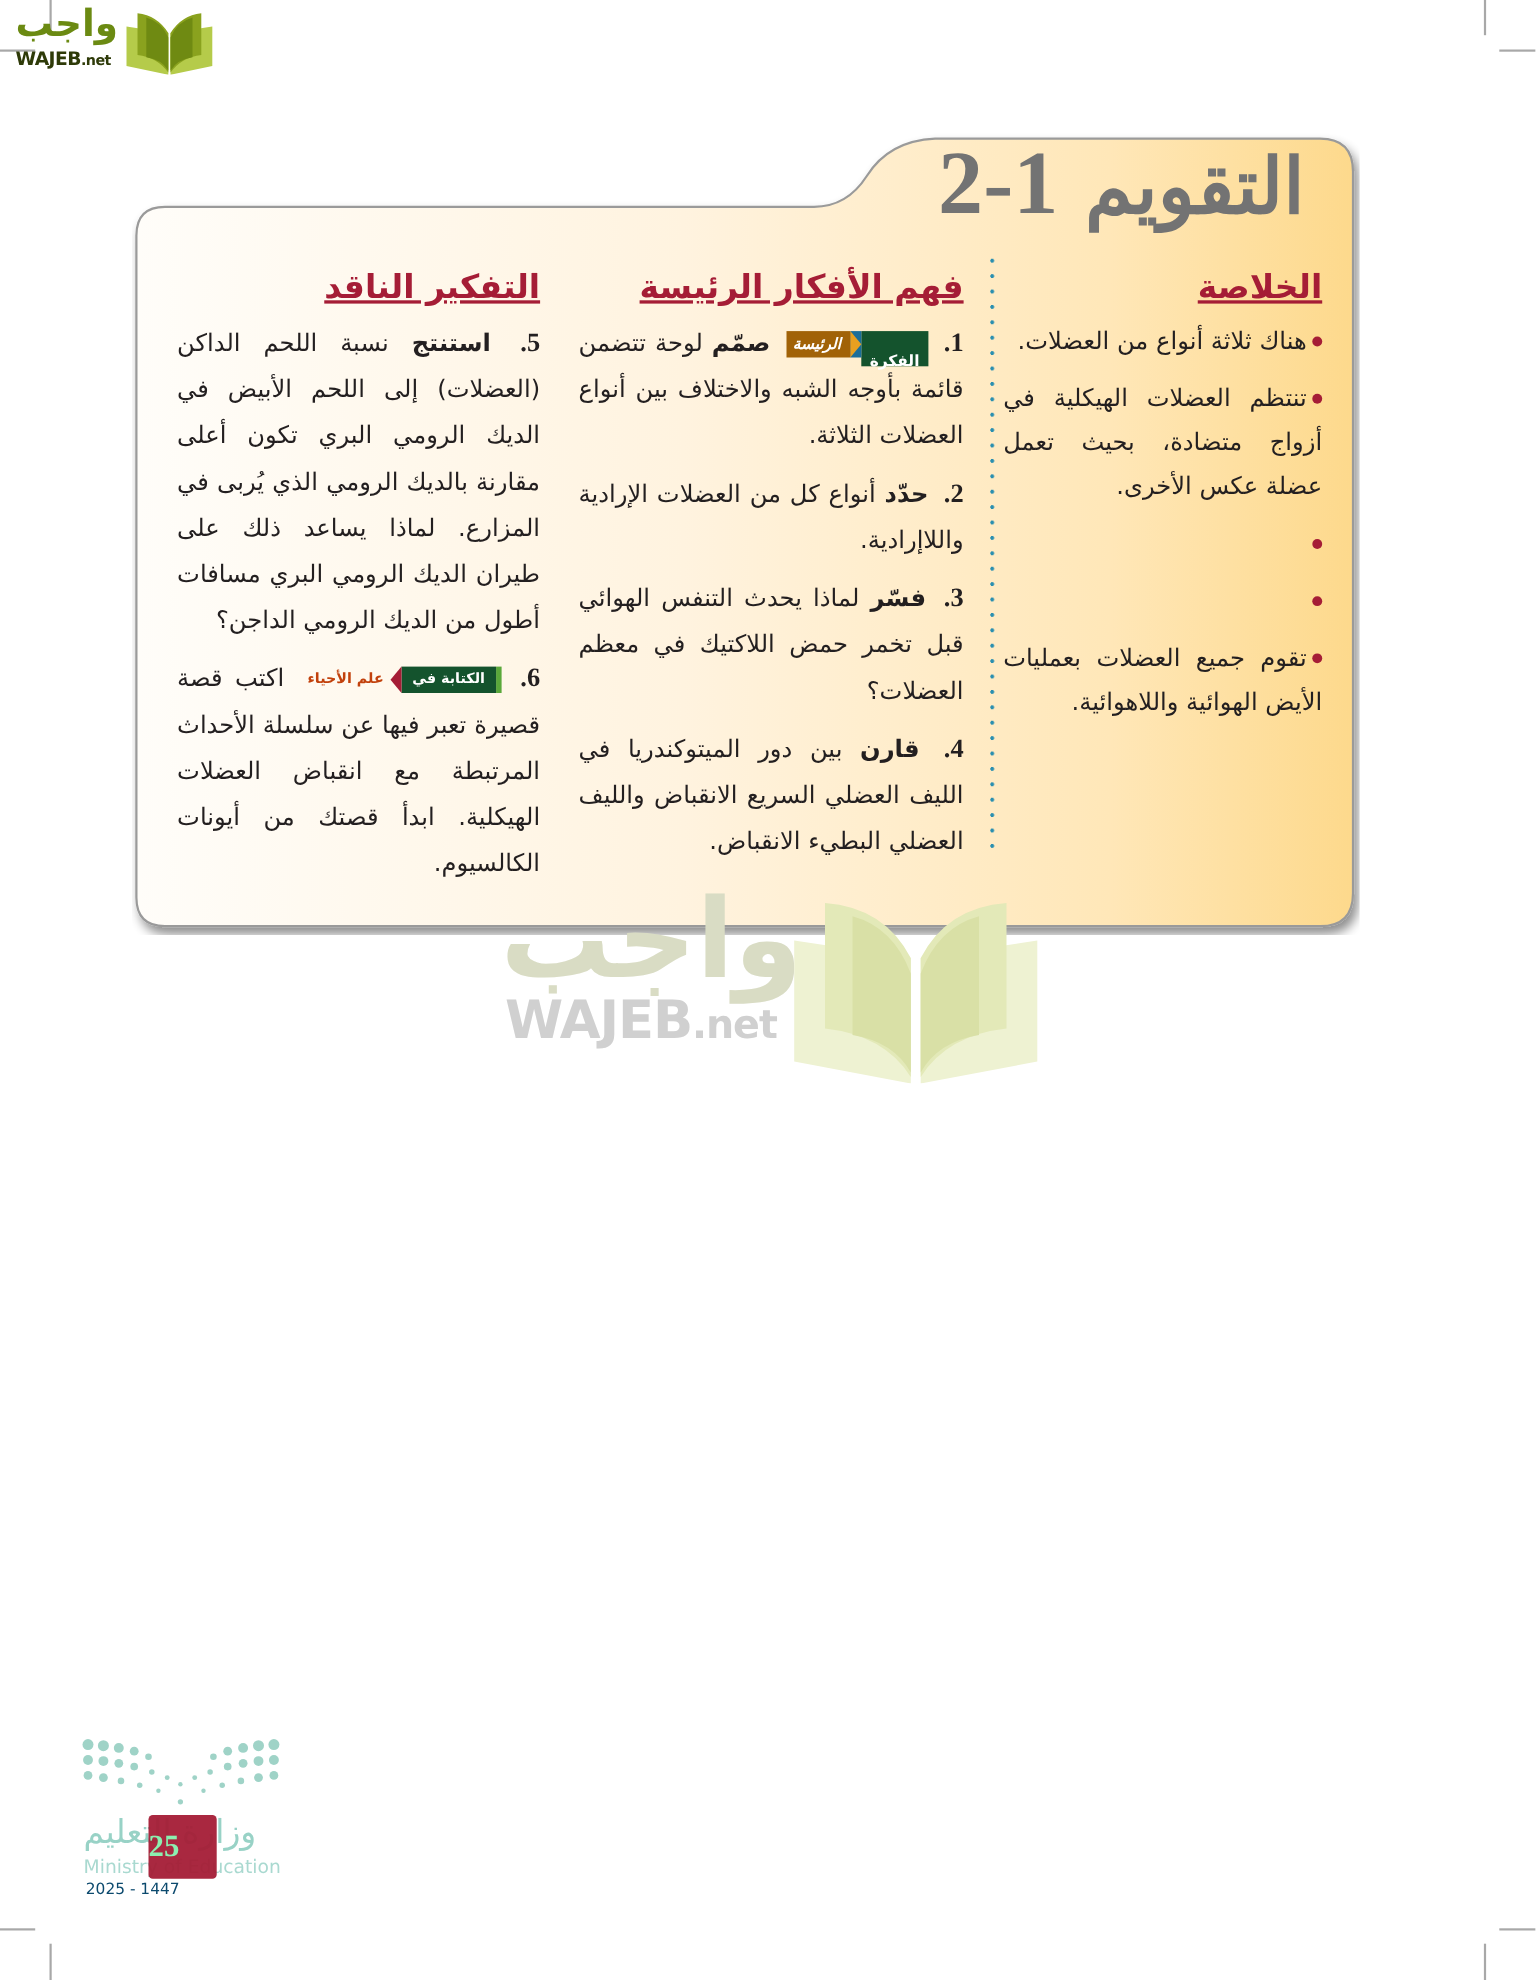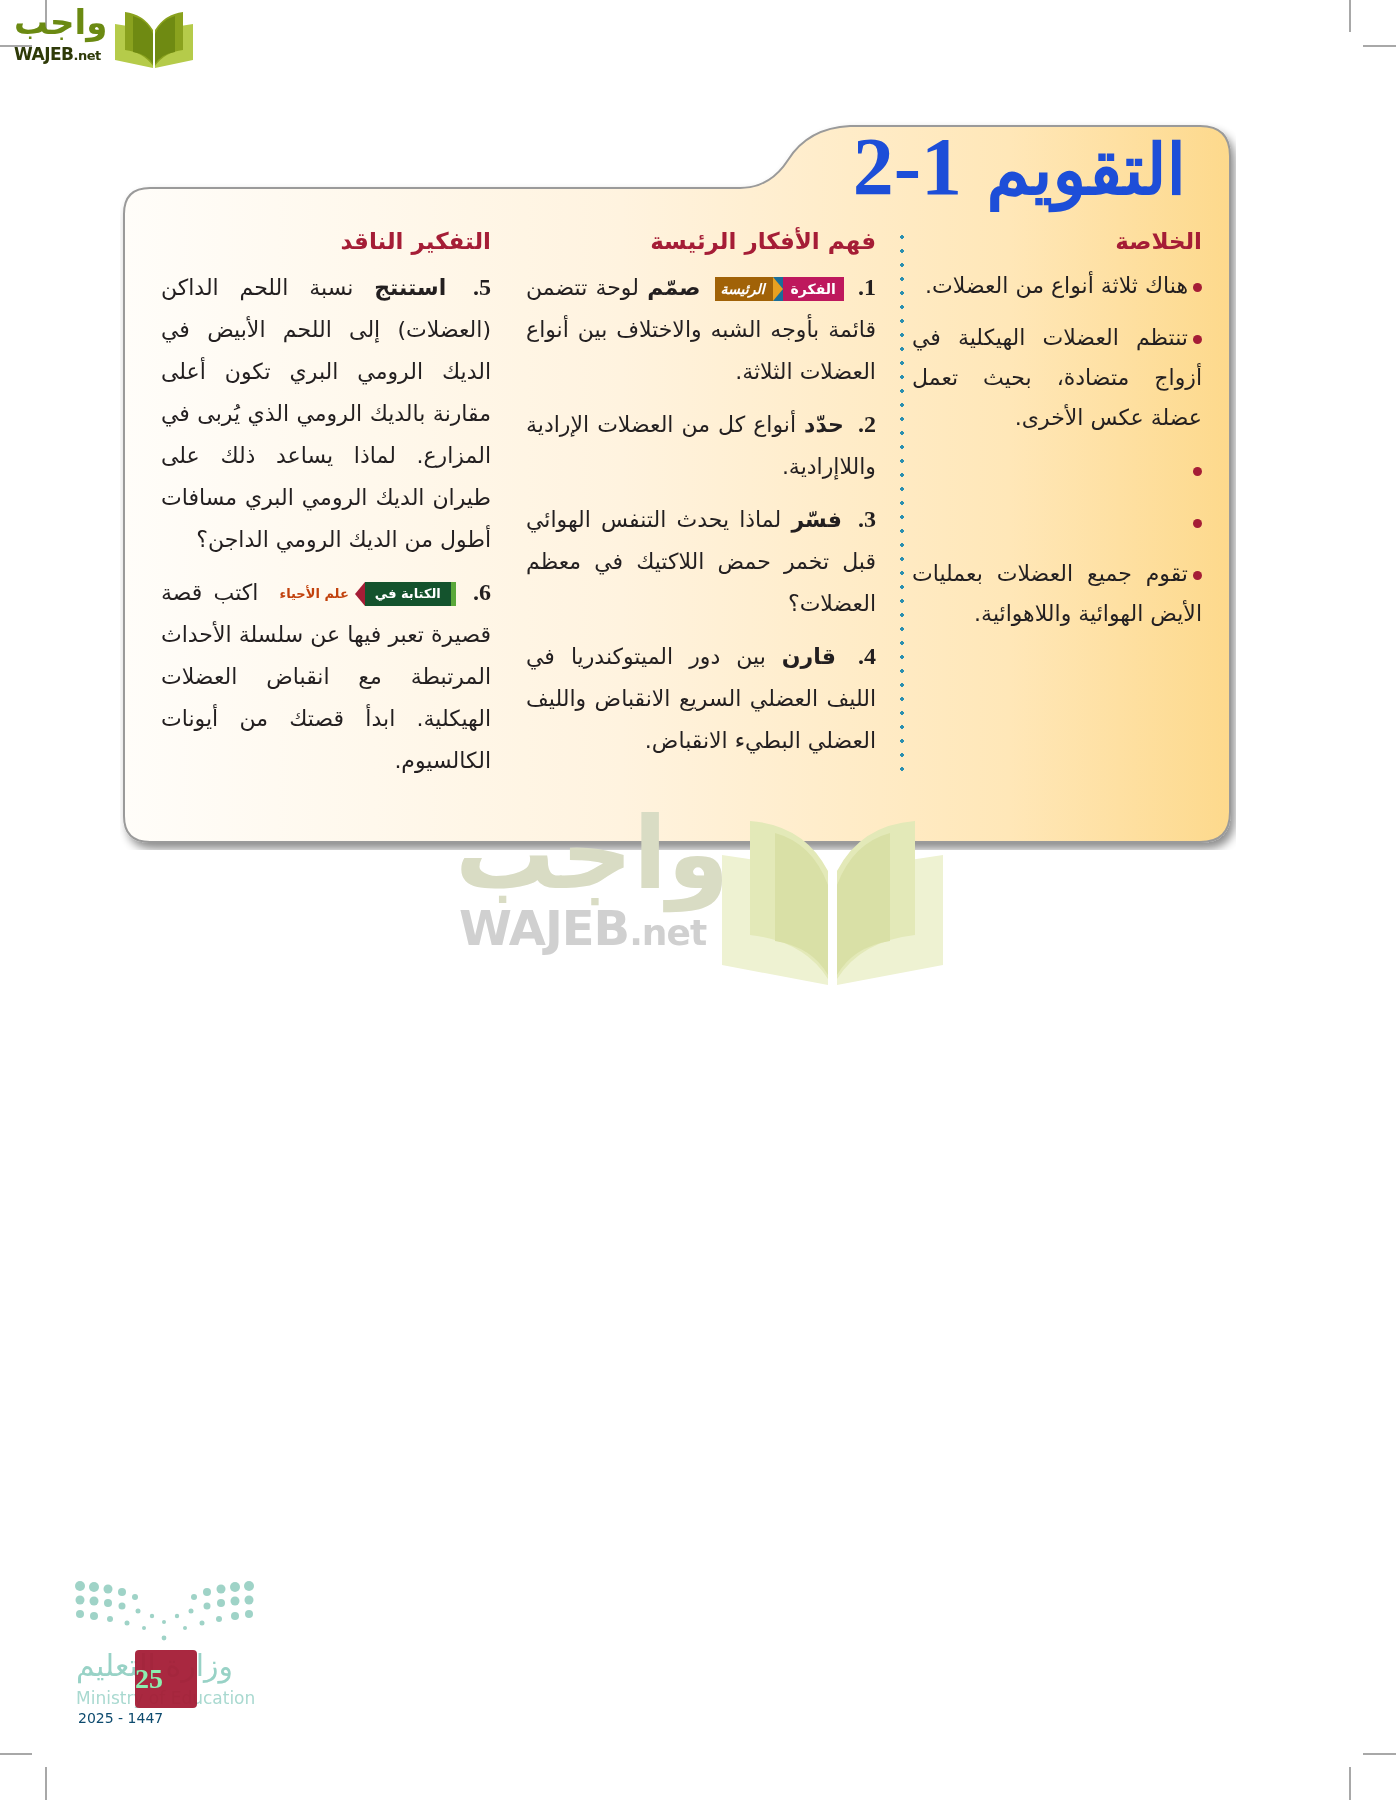--- a/index.html
+++ b/index.html
@@ -10,38 +10,38 @@
   
   .logo{position:absolute;left:8px;top:6px;width:185px;height:64px;}
   .logo-ar{position:absolute;left:6px;top:-4px;font-size:34px;font-weight:bold;color:#6b8a12;direction:rtl;}
   .logo-en{position:absolute;left:6px;top:38px;font-size:17px;font-weight:bold;color:#2e3a08;letter-spacing:-0.5px;}
   .logo-en small{font-size:13px;}
   .logo-book{position:absolute;left:105px;top:4px;width:82px;height:58px;}
   
   .card-wrap{position:absolute;left:120px;top:120px;width:1116px;height:730px;}
   .card-svg{position:absolute;left:0;top:0;}
   .title{position:absolute;right:50px;top:0px;font-family:"DejaVu Serif","Liberation Serif",serif;
-         font-size:70px;font-weight:bold;color:#1d4ed8;direction:rtl;white-space:nowrap;}
+         font-size:70px;font-weight:bold;color:#737373;direction:rtl;white-space:nowrap;}
   .title .num{font-family:"Liberation Serif","DejaVu Serif",serif;font-size:82px;}
   .col{position:absolute;direction:rtl;text-align:justify;}
-  .col-head{font-size:23px;font-weight:bold;color:#a51d36;margin:0 0 12px 0;}
+  .col-head{font-size:30px;font-weight:bold;color:#a51d36;margin:16px 0 12px 0;text-decoration:underline;}
   .summary{right:34px;top:108px;width:290px;}
   .summary ul{list-style:none;margin:0;padding:0;}
   .summary li{position:relative;font-size:22px;line-height:40px;padding-right:0;margin-bottom:12px;text-indent:0;}
   .bullet{display:inline-block;width:9px;height:9px;border-radius:50%;background:#a51d36;margin-left:5px;vertical-align:middle;}
   .dots{position:absolute;left:780px;top:110px;width:4px;height:550px;
         background-image:radial-gradient(circle,#2a8fb0 1.6px,transparent 1.8px);
         background-size:4px 14px;background-repeat:repeat-y;}
   .main-ideas{right:360px;top:108px;width:350px;}
   .critical{right:745px;top:108px;width:330px;}
   .q{font-size:22px;line-height:42px;margin-bottom:10px;}
   .qnum{font-family:"Liberation Serif","DejaVu Serif",serif;font-weight:bold;font-size:24px;margin-left:6px;}
   .verb{font-weight:bold;}
   .tag-idea{display:inline-flex;direction:rtl;vertical-align:middle;margin-left:6px;height:24px;font-size:14px;font-weight:bold;color:#fff;}
-  .tag-idea .a{background:#be185d;padding:0 8px;line-height:24px;}
+  .tag-idea .a{background:#14532d;padding:16px 8px;line-height:24px;}
   .tag-idea .b{background:#a16207;padding:0 8px 0 6px;line-height:24px;position:relative;font-style:italic;}
   .tag-idea .sep{width:0;height:0;border-top:12px solid transparent;border-bottom:12px solid transparent;border-left:10px solid #e8a020;background:#1b6e99;}
   .tag-write{display:inline-flex;direction:rtl;vertical-align:middle;margin-left:4px;height:24px;font-size:13px;font-weight:bold;}
   .tag-write .g{width:5px;background:#5aa83a;}
   .tag-write .r{background:#14532d;color:#fff;padding:0 10px;line-height:24px;}
   .tag-write .arr{width:0;height:0;border-top:12px solid transparent;border-bottom:12px solid transparent;border-right:10px solid #a51d36;}
   .tag-write .t{color:#c2410c;padding:0 6px;line-height:24px;font-size:13px;}
   
   .wm{position:absolute;left:455px;top:815px;width:500px;height:175px;opacity:1;}
   .wm-ar{position:absolute;left:0;top:-20px;font-size:100px;font-weight:bold;color:#d9dcc4;direction:rtl;}

